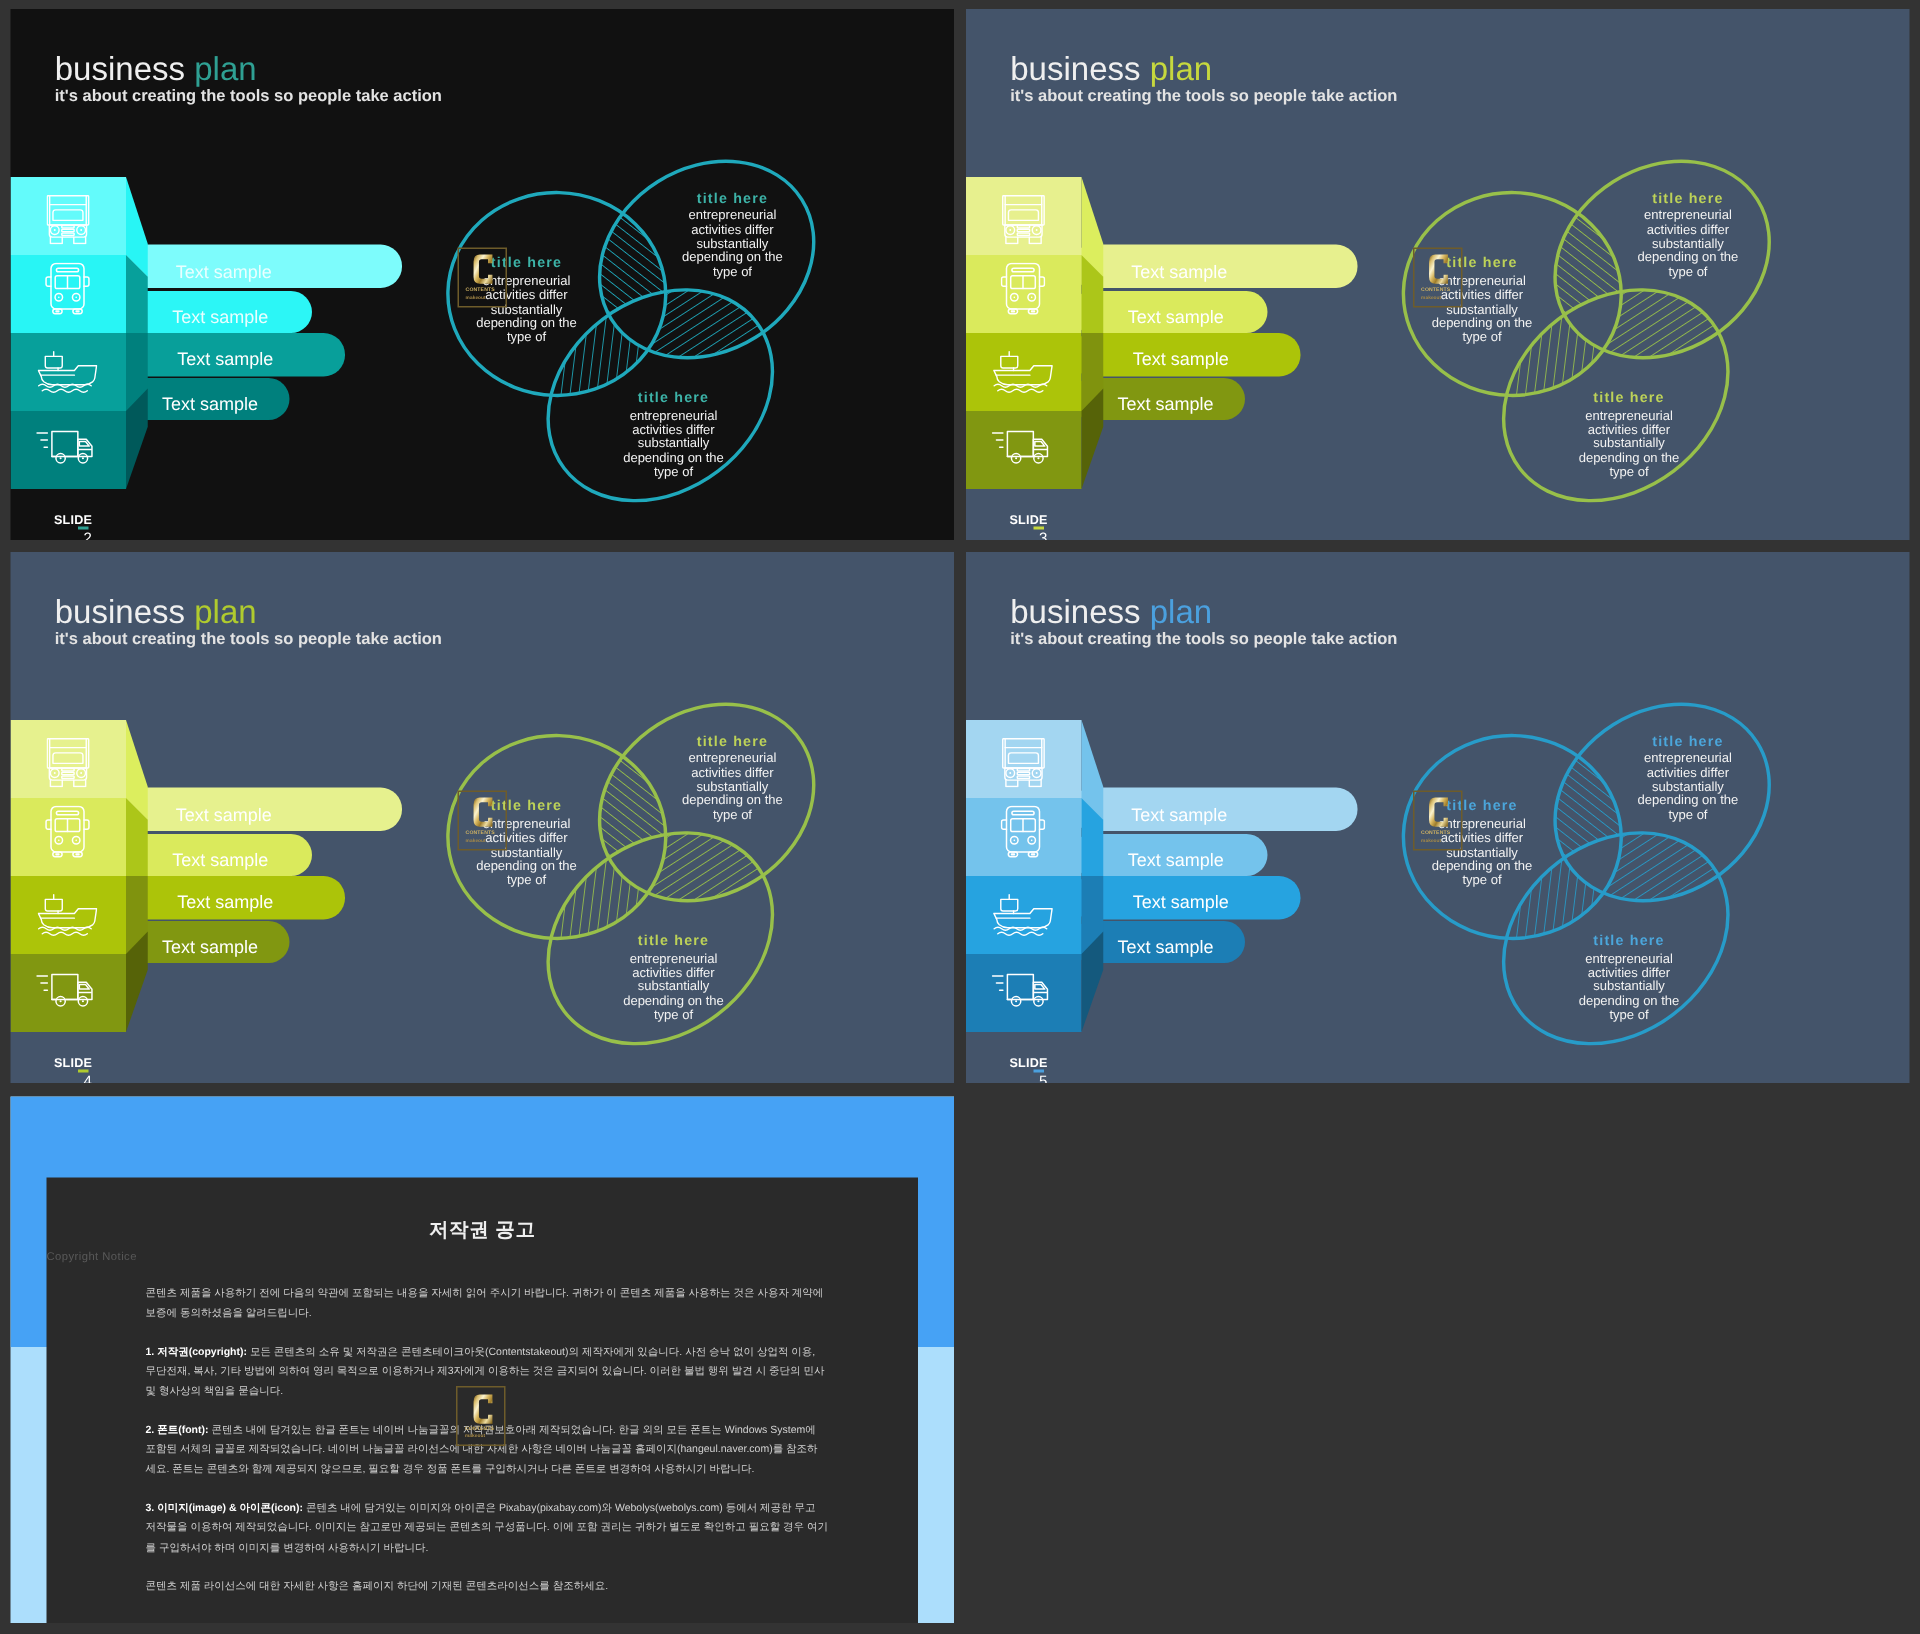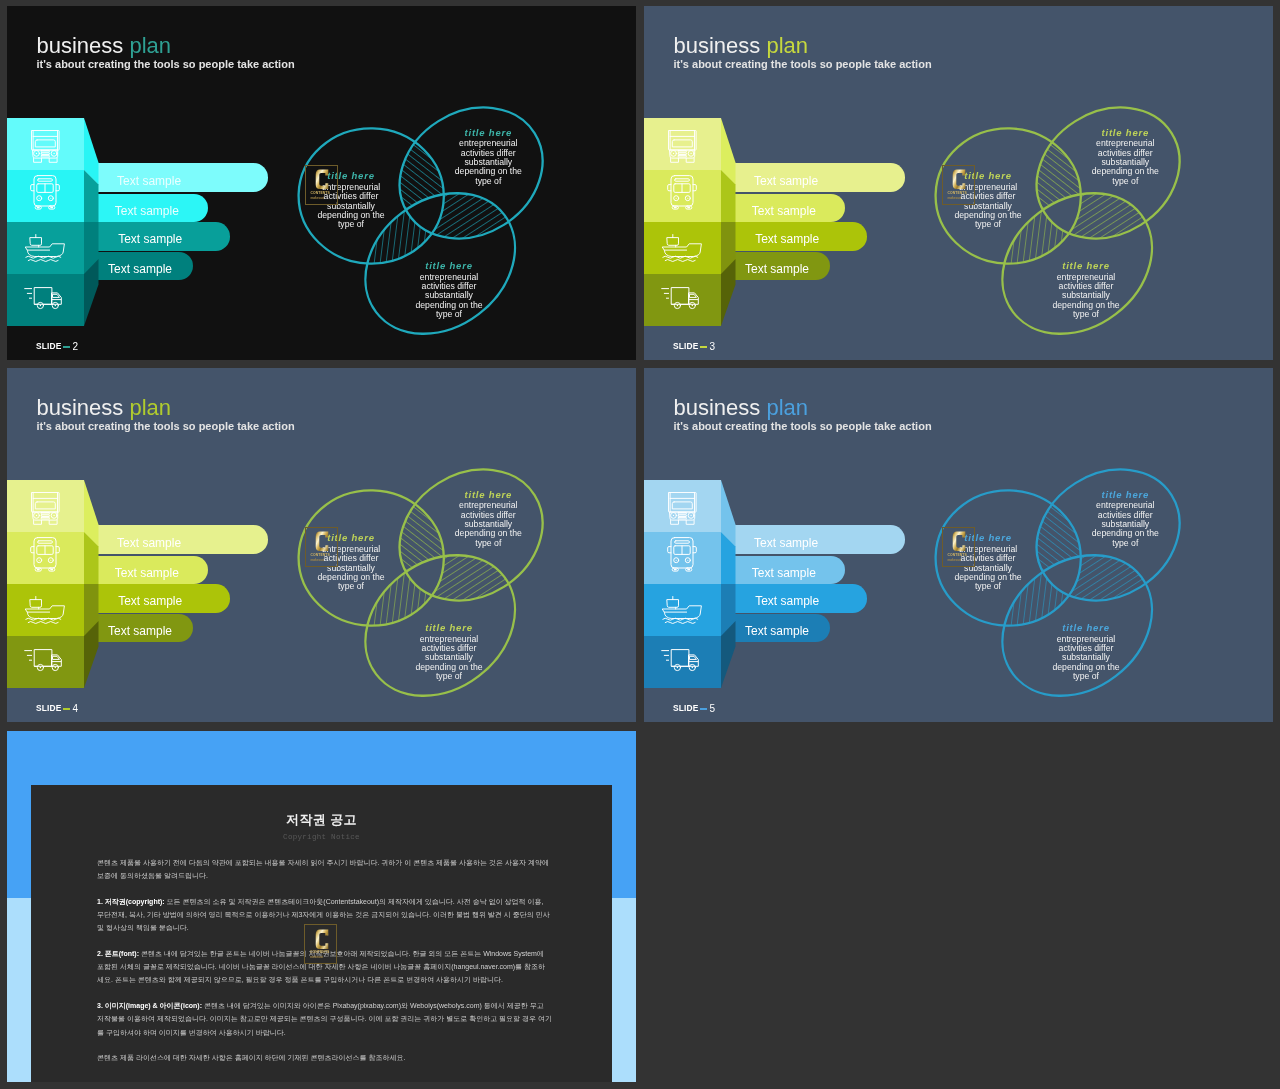--- a/index.html
+++ b/index.html
@@ -14,53 +14,53 @@
   .cR{left:644px;width:629px;}
 
   
   .hdr{position:absolute;left:29.5px;top:28.5px;}
   .hdr .t{font-size:22px;line-height:1;letter-spacing:0;color:#efefef;font-weight:400;}
   .hdr .t .ac{}
   .hdr .sub{font-size:11px;line-height:1;color:#e3e3e3;margin-top:2.2px;font-weight:bold;}
 
   
   .snum{position:absolute;left:29px;top:334.5px;font-size:8.4px;font-weight:700;
-        letter-spacing:.15px;color:#ffffff;display:flex;align-items:flex-end;}
+        letter-spacing:.15px;color:#ffffff;display:flex;align-items:flex-end;flex-direction:column;}
   .snum .dash{display:inline-block;width:6.7px;height:2.6px;margin:0 2.8px 2.4px 1.6px;}
   .snum .n{font-weight:400;font-size:10px;line-height:9px;}
 
   
   .stack{position:absolute;left:0px;top:111.5px;width:96px;height:212px;}
   .blk{position:absolute;left:0px;width:77px;}
   .icon{position:absolute;left:0px;width:77px;display:flex;align-items:center;justify-content:center;}
   .icon svg{display:block;}
 
   
   .pill{position:absolute;height:28.5px;border-radius:14.25px;display:flex;align-items:center;}
   .pill span{margin-left:0;color:#ffffff;font-size:12px;white-space:nowrap;position:relative;top:3px;}
 
   
   .venn{position:absolute;}
   .vtxt{position:absolute;text-align:center;line-height:9.35px;}
-  .vtxt .vt{font-weight:700;font-size:9.5px;letter-spacing:.8px;display:block;line-height:13.8px;font-style:italic;}
+  .vtxt .vt{font-weight:700;font-size:9.5px;letter-spacing:.8px;display:block;line-height:13.8px;}
   .vtxt .vb{font-size:8.7px;color:#f2f2f2;display:block;}
 
   
   .wm{position:absolute;width:33px;height:40px;border:0.9px solid #6e5c2a;box-sizing:border-box;}
   .wm .cwrap{position:absolute;left:9.6px;top:3.6px;width:14px;height:21px;}
   .wm .cwrap svg{display:block;width:14px;height:21px;}
   .wm .l1{position:absolute;left:4.6px;top:25px;font-size:3.4px;letter-spacing:.1px;color:#cfb263;font-weight:700;white-space:nowrap;}
   .wm .l2{position:absolute;left:4.6px;top:29.8px;font-size:3.2px;letter-spacing:.05px;color:#a68947;font-weight:700;white-space:nowrap;}
 
   
   .cp{background:#ACDEFC;}
   .cp .upper{position:absolute;left:0;top:0;width:100%;height:167px;background:#46A2F5;}
   .cp .inner{position:absolute;left:24px;top:14px;width:581px;height:315px;background:#2A2A2A;margin-top:40px;}
   .cp h1{margin:0;text-align:center;color:#efefef;font-size:13px;font-weight:700;padding-top:26px;letter-spacing:.4px;}
-  .cp .sub2{text-align:center;color:#595959;font-size:7.5px;margin-top:4px;letter-spacing:.3px;font-family:Liberation Mono, monospace;}
+  .cp .sub2{color:#595959;font-size:7.5px;margin-top:4px;letter-spacing:.3px;}
   .cp .body{position:absolute;left:66px;top:71px;width:455px;color:#d2d2d2;font-size:7px;line-height:13.3px;}
   .cp .body p{margin:0 0 12.2px 0;}
   .cp .body p b{color:#ffffff;font-weight:700;}
 </style>
 </head>
 <body>
 
 <div class="slide r1 cL" style="background:#111111">
   <div class="hdr">
     <div class="t"><span>business</span> <span class="ac" style="color:#2FA093">plan</span></div>

